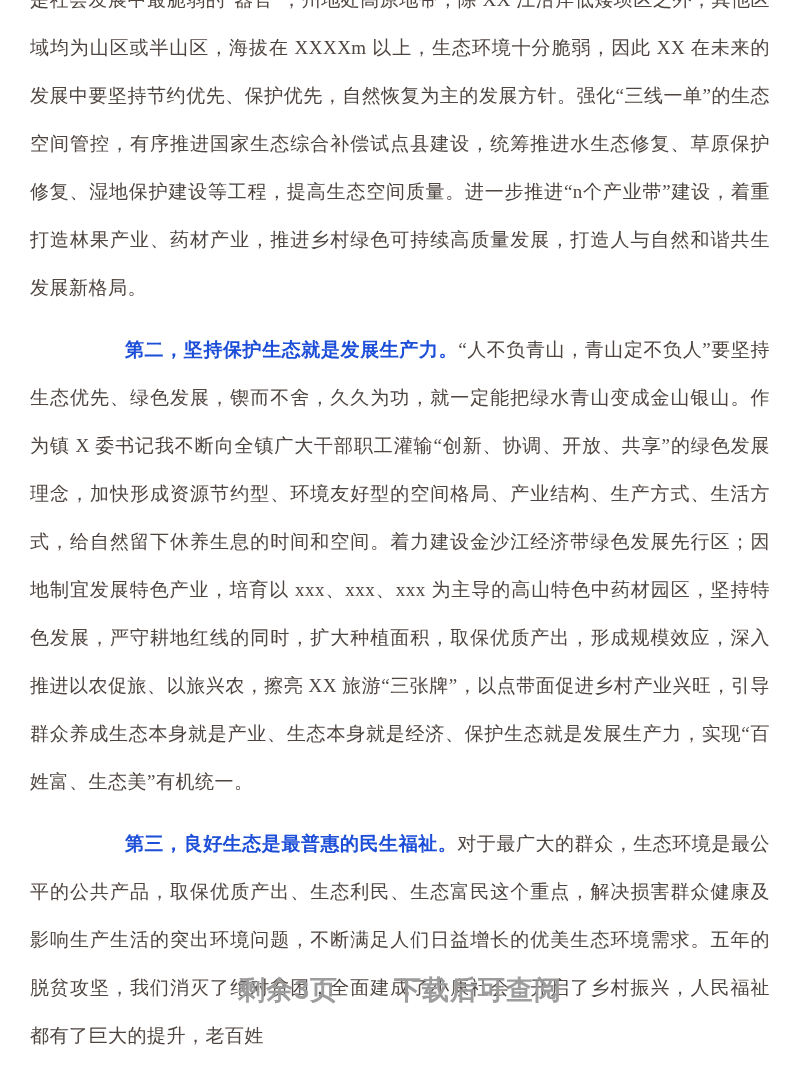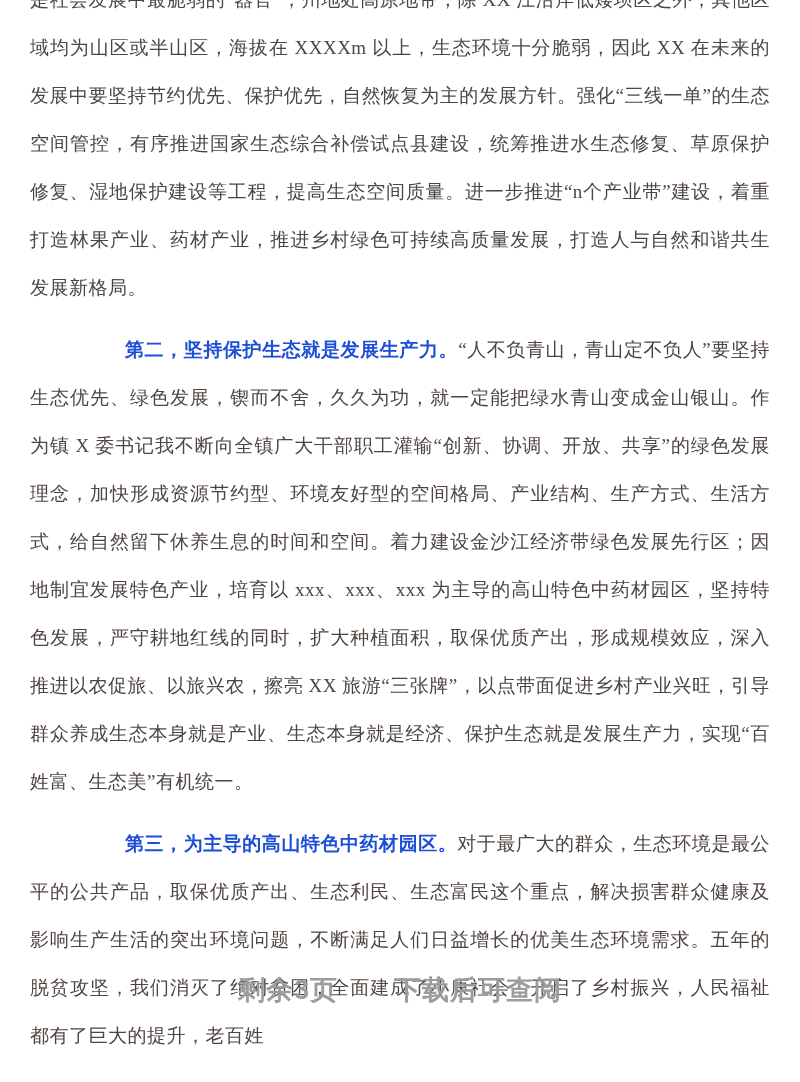--- a/index.html
+++ b/index.html
@@ -52,19 +52,19 @@
 <body>
 
 <div class="page">
 
   <div class="doc-content">
 
     <p><span>是社会发展中最脆弱的“器官”，州地处高原地带，除 XX 江沿岸低矮坝区之外，其他区域均为山区或半山区，海拔在 XXXXm 以上，生态环境十分脆弱，因此 XX 在未来的发展中要坚持节约优先、保护优先，自然恢复为主的发展方针。强化“三线一单”的生态空间管控，有序推进国家生态综合补偿试点县建设，统筹推进水生态修复、草原保护修复、湿地保护建设等工程，提高生态空间质量。进一步推进“n个产业带”建设，着重打造林果产业、药材产业，推进乡村绿色可持续高质量发展，打造人与自然和谐共生发展新格局。</span></p>
 
     <p class="indent"><strong>第二，坚持保护生态就是发展生产力。</strong><span>“人不负青山，青山定不负人”要坚持生态优先、绿色发展，锲而不舍，久久为功，就一定能把绿水青山变成金山银山。作为镇 X 委书记我不断向全镇广大干部职工灌输“创新、协调、开放、共享”的绿色发展理念，加快形成资源节约型、环境友好型的空间格局、产业结构、生产方式、生活方式，给自然留下休养生息的时间和空间。着力建设金沙江经济带绿色发展先行区；因地制宜发展特色产业，培育以 xxx、xxx、xxx 为主导的高山特色中药材园区，坚持特色发展，严守耕地红线的同时，扩大种植面积，取保优质产出，形成规模效应，深入推进以农促旅、以旅兴农，擦亮 XX 旅游“三张牌”，以点带面促进乡村产业兴旺，引导群众养成生态本身就是产业、生态本身就是经济、保护生态就是发展生产力，实现“百姓富、生态美”有机统一。</span></p>
 
-    <p class="indent"><strong>第三，为主导的高山特色中药材园区。</strong><span>对于最广大的群众，生态环境是最公平的公共产品，取保优质产出、生态利民、生态富民这个重点，解决损害群众健康及影响生产生活的突出环境问题，不断满足人们日益增长的优美生态环境需求。五年的脱贫攻坚，我们消灭了绝对贫困，全面建成了小康社会，开启了乡村振兴，人民福祉都有了巨大的提升，老百姓</span></p>
+    <p class="indent"><strong>第三，良好生态是最普惠的民生福祉。</strong><span>对于最广大的群众，生态环境是最公平的公共产品，取保优质产出、生态利民、生态富民这个重点，解决损害群众健康及影响生产生活的突出环境问题，不断满足人们日益增长的优美生态环境需求。五年的脱贫攻坚，我们消灭了绝对贫困，全面建成了小康社会，开启了乡村振兴，人民福祉都有了巨大的提升，老百姓</span></p>
 
   </div>
 
   <div class="page-footer">剩余3页　　下载后可查阅</div>
 
 </div>
 
 </body></html>

